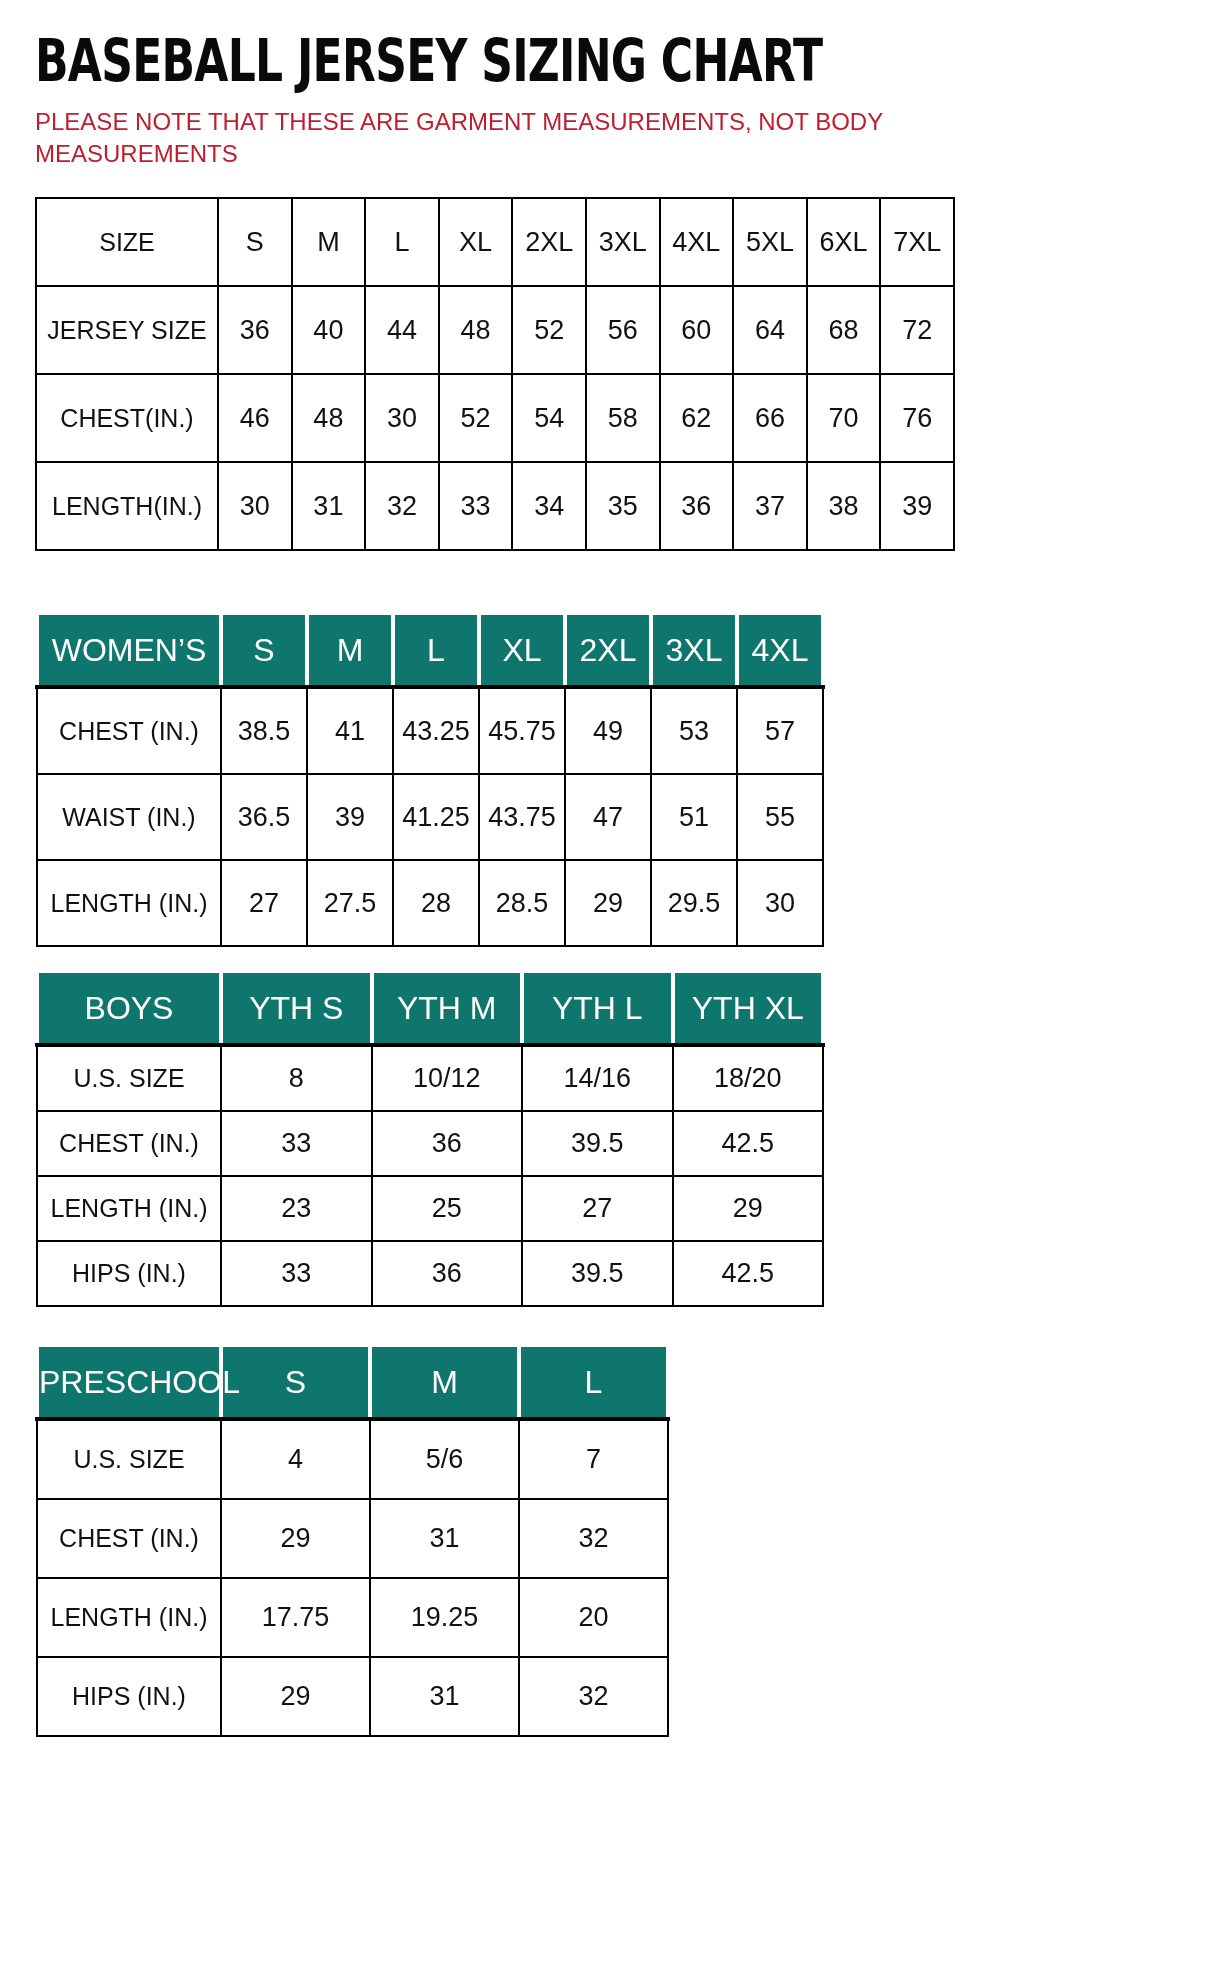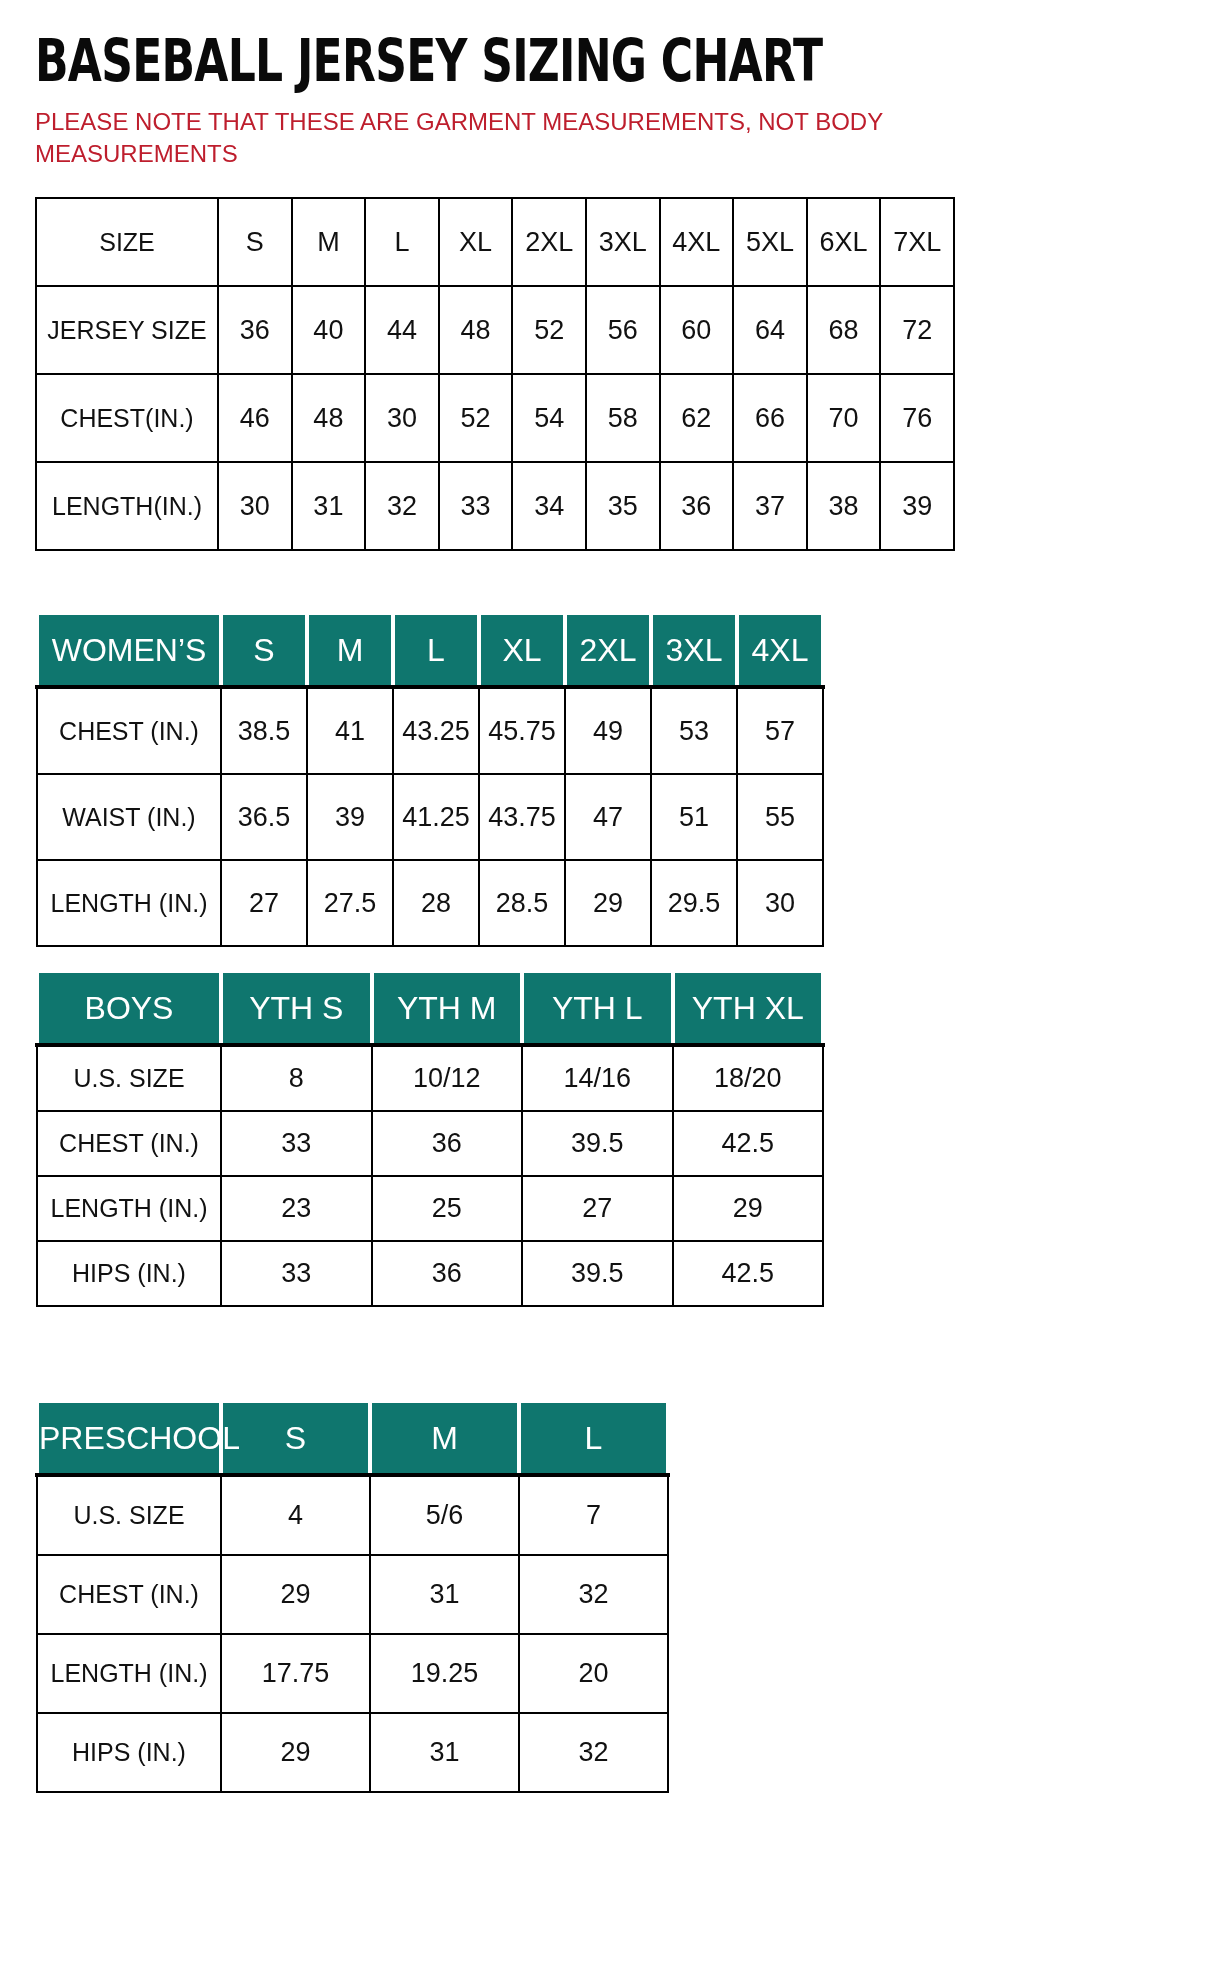--- a/index.html
+++ b/index.html
@@ -48,21 +48,21 @@
   table.sz thead th:first-child{width:180px;}
   .mens table{width:920px;}
   .mens th.rowlabel{width:180px;}
   .mens tbody th,.mens tbody td{height:86px;}
   .mens{margin-bottom:60px;}
   .womens table{width:790px;}
   .womens tbody th,.womens tbody td{height:84px;}
   .womens{margin-bottom:22px;}
   .boys table{width:790px;}
   .boys tbody th,.boys tbody td{height:63px;}
-  .boys{margin-bottom:92px;}
+  .boys{margin-bottom:36px;}
   .pre table{width:635px;}
   .pre tbody th,.pre tbody td{height:77px;}
   .pre{margin-bottom:26px;}
 </style>
 </head>
 <body>
 
 <div class="page">
 
   <h1 class="title">BASEBALL JERSEY SIZING CHART</h1>

